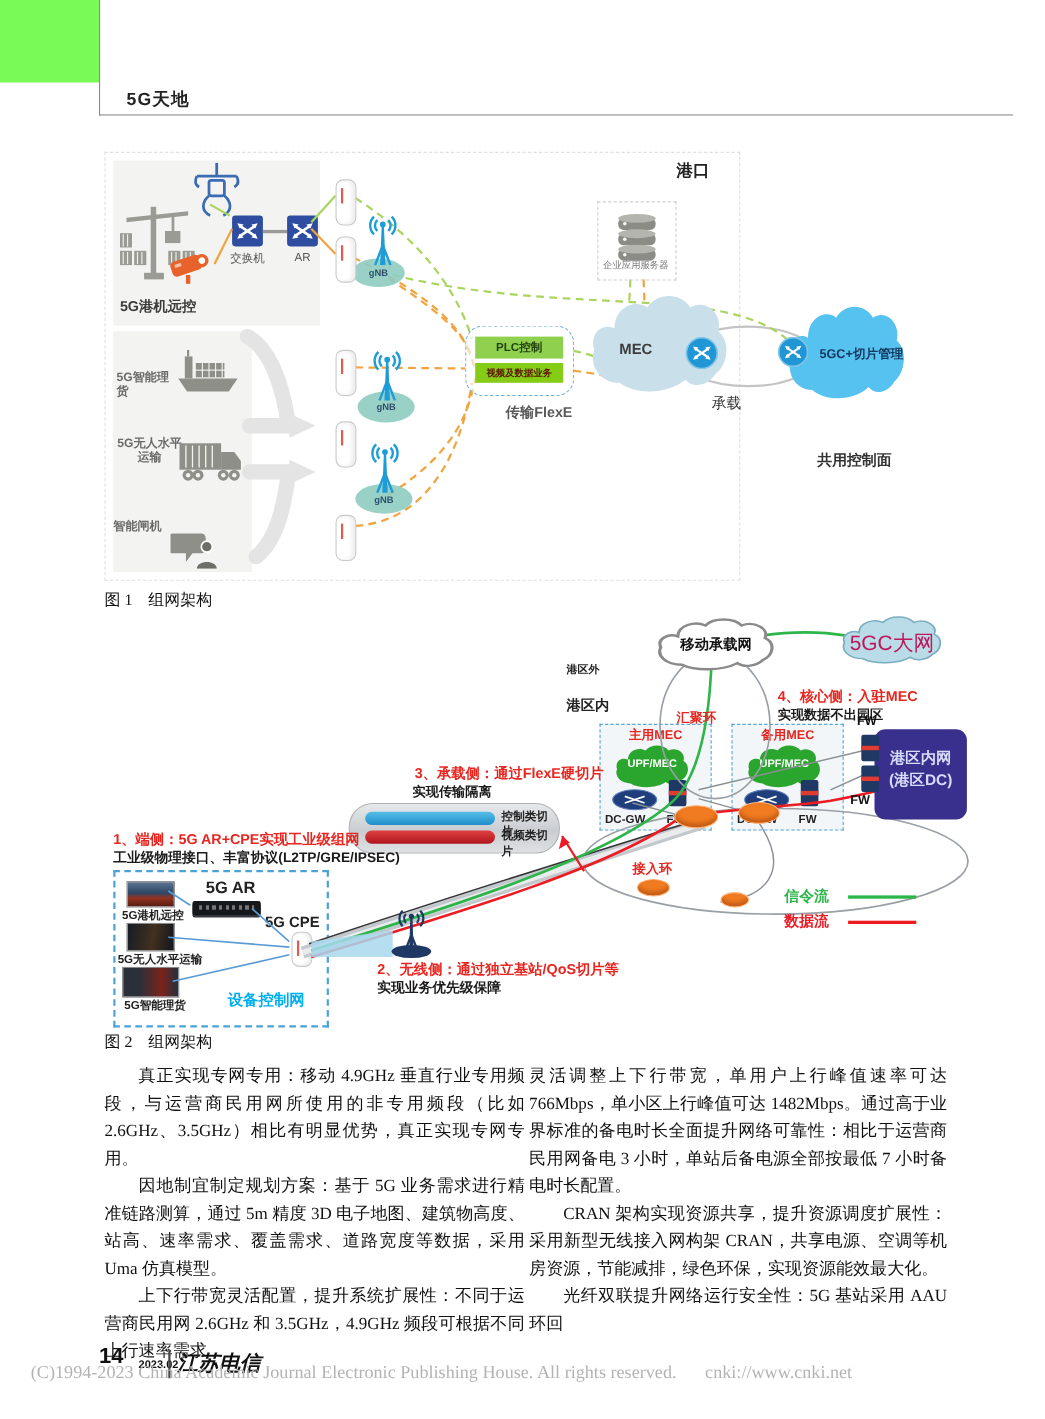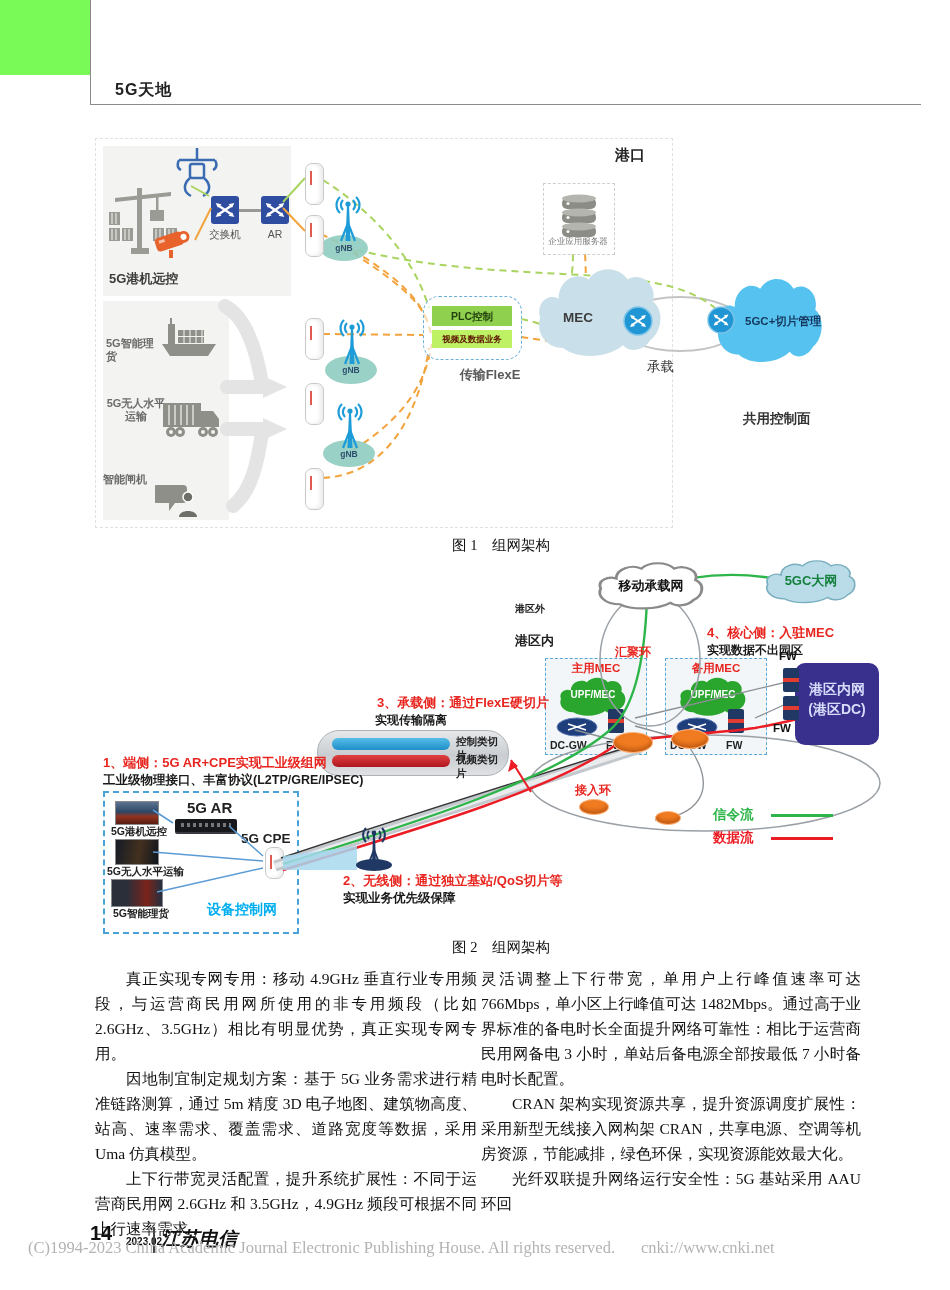--- a/index.html
+++ b/index.html
@@ -22,31 +22,31 @@
   .nodebox{width:28px;height:28px;background:#2f4da0;border-radius:3px;}
   .tinylabel{font-size:10.5px;color:#555;text-align:center;}
   #f1-panelA-title{left:6px;top:124px;font-size:13px;font-weight:bold;color:#3c3c3c;}
   .appitem{font-size:11px;font-weight:bold;color:#6b6b6b;line-height:13px;}
   .cpe{width:17px;height:40px;background:#fff;border:1px solid #c9c9c9;border-radius:7px;box-shadow:inset -3px 0 4px rgba(0,0,0,.08);}
   .cpe:after{content:"";position:absolute;left:4px;top:7px;width:2px;height:14px;background:#e05a4e;}
   .gnb-ellipse{background:#8fcdc0;border-radius:50%;opacity:.9;display:flex;align-items:center;justify-content:center;}
   .gnb-txt{font-size:8.5px;font-weight:bold;color:#143a5c;}
   #f1-pipe{left:328px;top:158px;width:97px;height:62px;border:1.5px dashed #6ab0d8;border-radius:16px;background:rgba(255,255,255,.6);}
   #f1-plc{left:8px;top:9px;width:80px;height:20px;background:#8fd14f;color:#24420c;font-size:10.5px;font-weight:bold;text-align:center;line-height:20px;}
-  #f1-vid{left:8px;top:33px;width:80px;height:18px;background:#bef264;color:#5c1400;font-size:8.5px;font-weight:bold;text-align:center;line-height:18px;}
+  #f1-vid{left:8px;top:33px;width:80px;height:18px;background:#84cc16;color:#5c1400;font-size:8.5px;font-weight:bold;text-align:center;line-height:18px;}
   #f1-flexe{left:340px;top:228px;width:110px;text-align:center;font-size:13px;font-weight:bold;color:#595959;}
   #f1-serverbox{left:448px;top:45px;width:70px;height:70px;border:1px dashed #cfcfcf;}
   #f1-server-label{left:440px;top:98px;width:86px;text-align:center;font-size:8.5px;color:#777;}
   .cloud-txt{font-weight:bold;}
   #f1-mec-txt{left:468px;top:172px;font-size:13.5px;color:#3c3c3c;}
   #f1-bearer{left:552px;top:220px;font-size:13.5px;font-weight:normal;color:#333;}
   #f1-core-txt{left:650px;top:176px;width:80px;font-size:11.5px;color:#14375e;}
   #f1-shared{left:648px;top:272px;font-size:13.5px;font-weight:bold;color:#333;}
   
-  .caption{left:95px;width:812px;text-align:center;font-family:"Liberation Serif",serif;font-size:14.5px;color:#111;}
+  .caption{left:95px;width:812px;text-align:left;font-family:"Liberation Serif",serif;font-size:14.5px;color:#111;}
   #cap1{top:536px;} #cap2{top:938px;}
   
   #fig2{left:95px;top:558px;width:800px;height:376px;}
   .rednote{color:#e8251f;font-weight:bold;font-size:13px;}
   .blacknote{color:#1a1a1a;font-weight:bold;font-size:12px;}
   #f2-out{left:420px;top:44px;font-weight:bold;font-size:10px;}
   #f2-in{left:420px;top:74px;font-weight:bold;font-size:13px;}
   #f2-aggring{left:520px;top:86px;font-size:12px;}
   #f2-accessring{left:480px;top:224px;font-size:12px;}
   .mecbox{width:100px;height:95px;border:1.5px dashed #58a6d6;background:rgba(232,239,243,.55);}
@@ -434,21 +434,21 @@
   <div class="abs" style="left:498px;top:2px;width:116px;height:50px;z-index:3">
     <svg width="116" height="50" viewBox="0 0 120 70" preserveAspectRatio="none">
       <path d="M28,62 C12,62 4,50 8,40 C4,28 16,22 24,26 C24,12 40,6 50,12 C58,2 76,2 84,12 C96,6 110,16 106,28 C116,34 114,50 104,56 C98,64 86,66 80,60 C66,70 40,70 28,62 Z" fill="#ffffff" stroke="#8a8a8a" stroke-width="3"></path>
     </svg>
     <div class="abs" style="left:0;top:17px;width:116px;text-align:center;font-weight:bold;font-size:13px;color:#111">移动承载网</div>
   </div>
   <div class="abs" style="left:666px;top:0;width:100px;height:46px;z-index:3">
     <svg width="100" height="46" viewBox="0 0 120 70" preserveAspectRatio="none">
       <path d="M28,62 C12,62 4,50 8,40 C4,28 16,22 24,26 C24,12 40,6 50,12 C58,2 76,2 84,12 C96,6 110,16 106,28 C116,34 114,50 104,56 C98,64 86,66 80,60 C66,70 40,70 28,62 Z" fill="#b9dce8" stroke="#79aebf" stroke-width="2"></path>
     </svg>
-    <div class="abs" style="left:0;top:14px;width:100px;text-align:center;font-weight:bold;font-size:13px;color:#15803d">5GC大网</div>
+    <div class="abs" style="left:0;top:14px;width:100px;text-align:center;font-weight:normal;font-size:19px;color:#be185d">5GC大网</div>
   </div>
 
   <div class="abs" id="f2-out" style="z-index:3">港区外</div>
   <div class="abs" id="f2-in" style="z-index:3">港区内</div>
   <div class="abs rednote" id="f2-aggring" style="z-index:3">汇聚环</div>
   <div class="abs rednote" id="f2-accessring" style="z-index:3">接入环</div>
 
   <div class="abs rednote" style="left:612px;top:66px;z-index:3">4、核心侧：入驻MEC</div>
   <div class="abs blacknote" style="left:612px;top:84px;z-index:3">实现数据不出园区</div>
 

